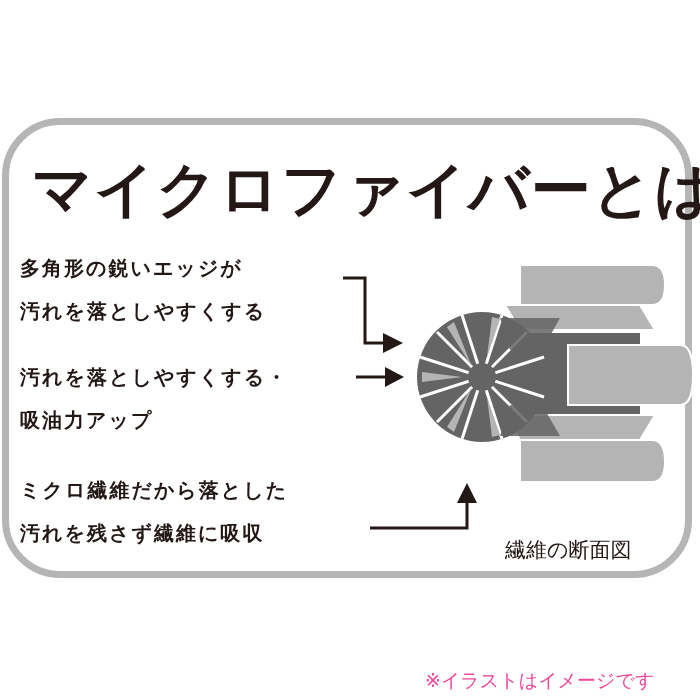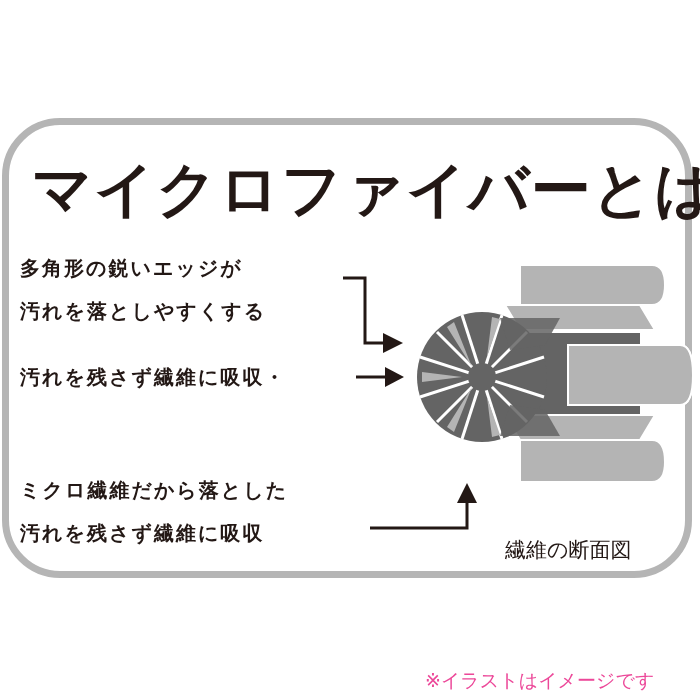--- a/index.html
+++ b/index.html
@@ -33,21 +33,22 @@
 
 <div class="panel"></div>
 
 <div class="title">マイクロファイバーとは</div>
 
 <div class="feat" style="top:247px;">
   <div>多角形の鋭いエッジが</div>
   <div>汚れを落としやすくする</div>
 </div>
 <div class="feat" style="top:356px;">
-  <div>汚れを残さず繊維に吸収・</div>
+  <div>汚れを落としやすくする・</div>
+  <div>吸油力アップ</div>
 </div>
 <div class="feat" style="top:469px;">
   <div>ミクロ繊維だから落とした</div>
   <div>汚れを残さず繊維に吸収</div>
 </div>
 
 <svg class="arrows" width="700" height="700">
   <g fill="none" stroke="#231815" stroke-width="3">
     <polyline points="343,278 365,278 365,343 383,343"></polyline>
     <line x1="356" y1="377" x2="385" y2="377"></line>

